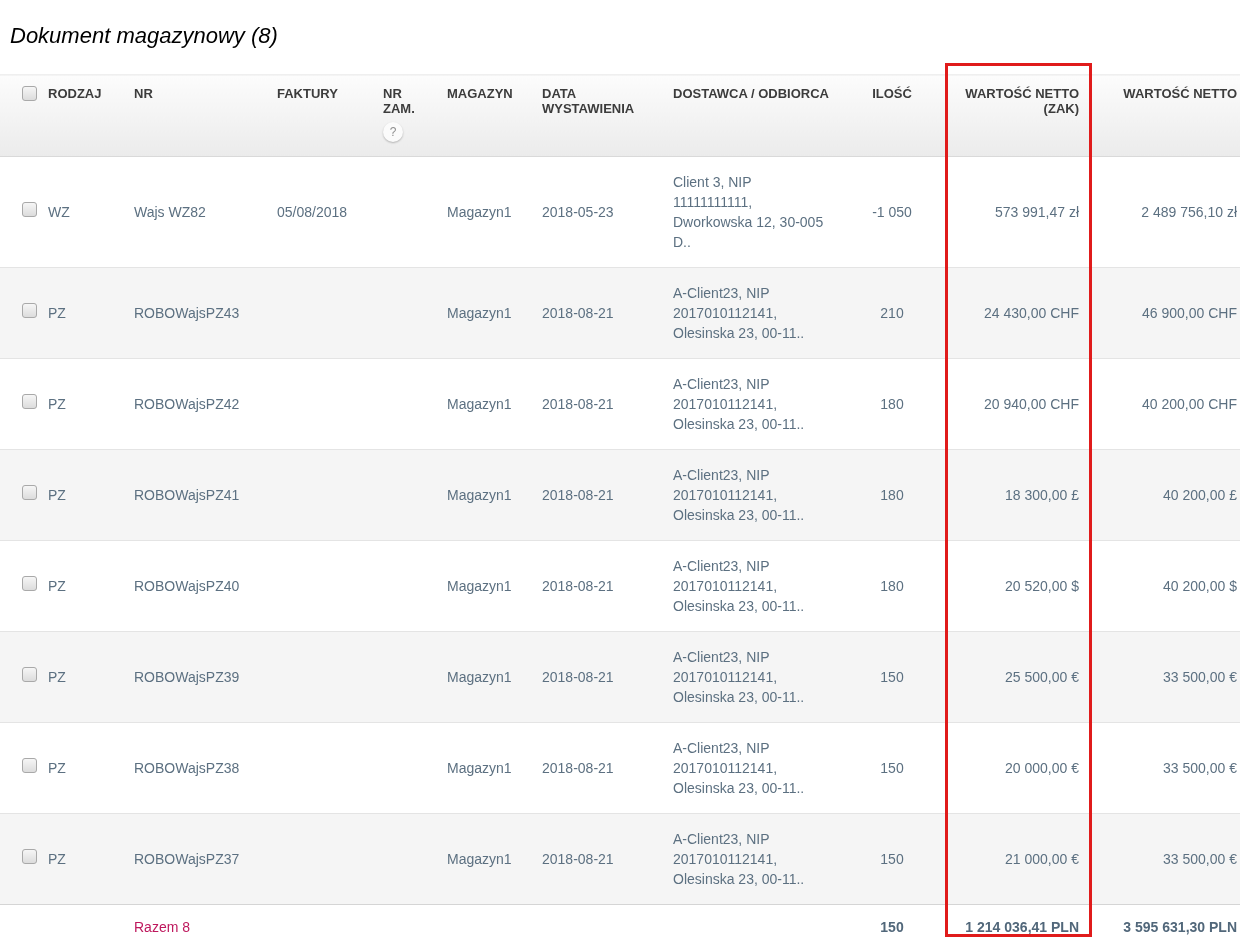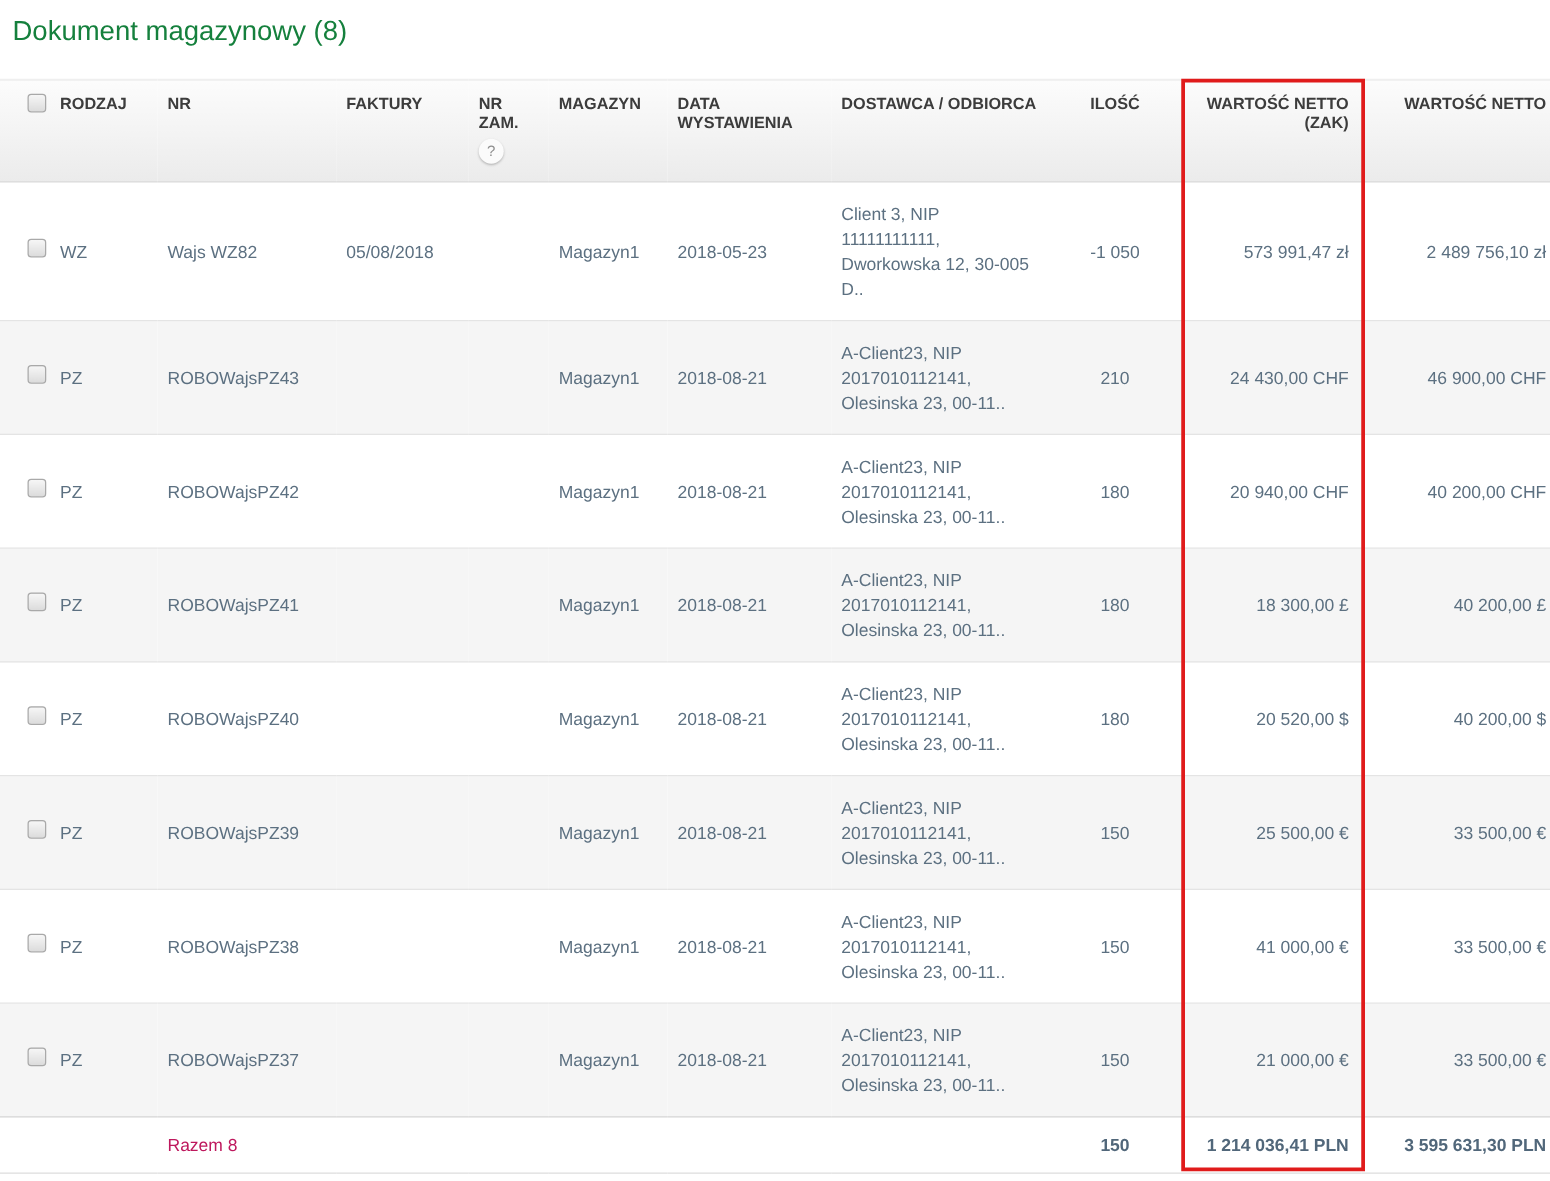--- a/index.html
+++ b/index.html
@@ -3,22 +3,22 @@
 <meta charset="utf-8">
 <style>
   html,body{margin:0;padding:0;}
   body{
     width:1240px;height:945px;overflow:hidden;position:relative;
     background:#fff;
     font-family:"Liberation Sans","DejaVu Sans",sans-serif;
     -webkit-font-smoothing:antialiased;
   }
   h1.page-title{
-    margin:0;padding:11px 0 0 10px;
-    font-size:22px;line-height:27px;font-weight:400;color:#15803d;
+    margin:0;padding:22px 0 0 10px;
+    font-size:22px;line-height:27px;font-weight:400;color:#000000;font-style:italic;
   }
   table.docs{
     margin-top:25px;border-collapse:collapse;table-layout:fixed;width:1241px;
   }
   thead th{
     background:linear-gradient(#fcfcfc,#ebebeb);
     vertical-align:top;text-align:left;
     box-sizing:border-box;height:82px;
     padding:11px 8px 0 8px;
     font-size:13px;font-weight:bold;color:#3c3c3c;
@@ -195,21 +195,21 @@
       <td>PZ</td>
       <td>ROBOWajsPZ38</td>
       <td></td>
       <td></td>
       <td>Magazyn1</td>
       <td>2018-08-21</td>
       <td class="wrap">A-Client23, NIP
 2017010112141,
 Olesinska 23, 00-11..</td>
       <td>150</td>
-      <td>41 000,00 €</td>
+      <td>20 000,00 €</td>
       <td>33 500,00 €</td>
     </tr>
     <tr>
       <td class="c-check"><span class="checkbox"></span></td>
       <td>PZ</td>
       <td>ROBOWajsPZ37</td>
       <td></td>
       <td></td>
       <td>Magazyn1</td>
       <td>2018-08-21</td>

